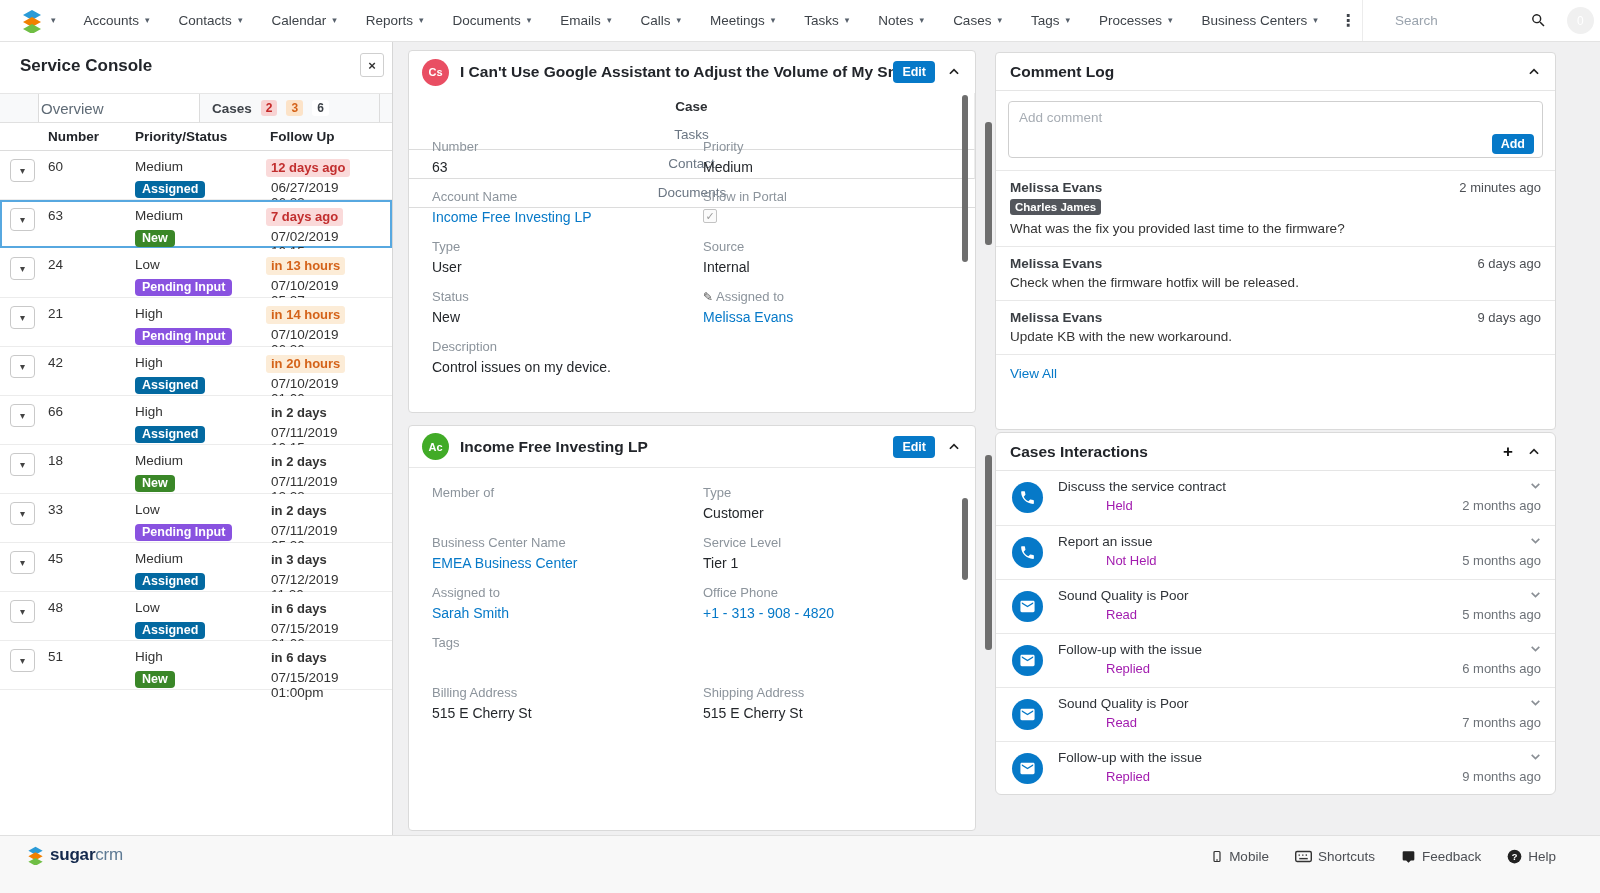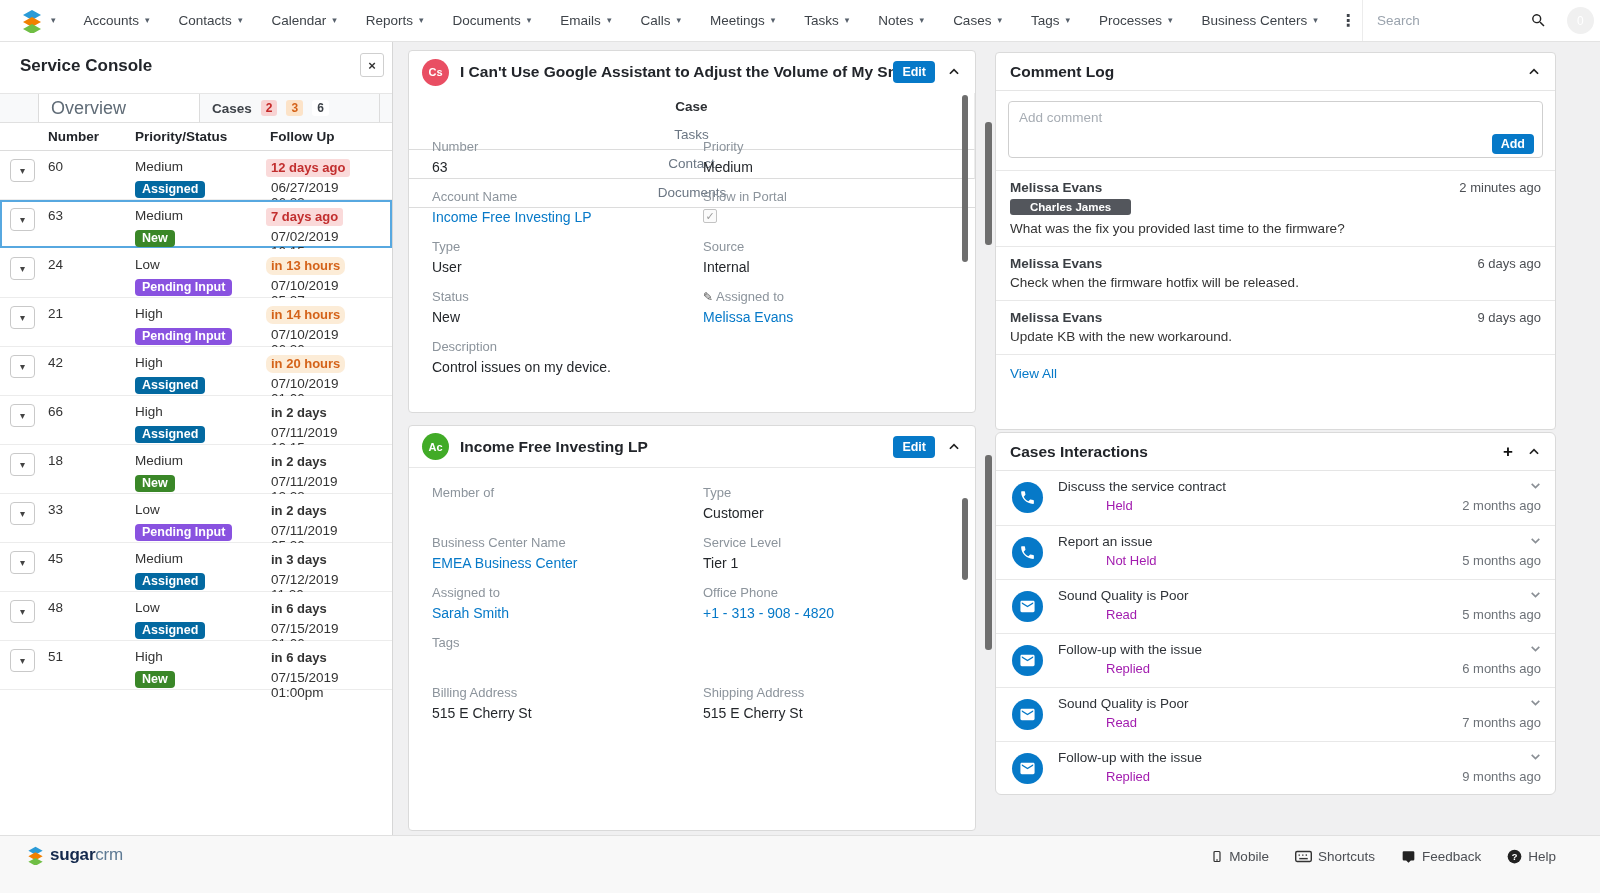--- a/index.html
+++ b/index.html
@@ -8,33 +8,33 @@
   #app { position:relative; width:1600px; height:893px; background:#f0f0f1; overflow:hidden; margin:0 auto; }
 
   
   .navbar { position:absolute; top:0; left:0; width:1600px; height:42px; background:#fff; border-bottom:1px solid #e3e3e3; display:flex; align-items:center; z-index:5; }
   .logo-wrap { display:flex; align-items:center; gap:7px; padding:0 0 0 20px; cursor:pointer; }
   .caret { font-size:9px; color:#56606b; line-height:1; }
   .nav-items { display:flex; align-items:center; gap:29px; margin-left:28px; }
   .nav-item { display:flex; align-items:center; gap:6px; font-size:13.5px; color:#3e4349; font-weight:500; cursor:pointer; white-space:nowrap; }
   .nav-more { margin-left:16px; font-size:16px; color:#3e4349; font-weight:bold; cursor:pointer; padding:0 6px; }
   .nav-right { margin-left:auto; display:flex; align-items:center; height:100%; padding-right:14px; }
-  .search-box { display:flex; align-items:center; height:100%; border-left:1px solid #ececec; padding-left:14px; width:168px; }
+  .search-box { display:flex; align-items:center; height:100%; border-left:1px solid #ececec; padding-left:32px; width:168px; }
   .search-box input { border:none; outline:none; font-size:13.5px; color:#444; width:130px; font-family:inherit; background:transparent; }
   .search-box input::placeholder { color:#9aa3ad; }
   .icon-btn { display:flex; align-items:center; justify-content:center; cursor:pointer; }
   .notif-circle { width:27px; height:27px; border-radius:50%; background:#f0f0f0; color:#fff; font-size:12px; display:flex; align-items:center; justify-content:center; margin:0 10px 0 20px; }
 
   
   .left-panel { position:absolute; top:42px; left:0; width:393px; height:793px; background:#fff; border-right:1px solid #d6d6d6; }
   .lp-title-row { position:relative; height:51px; }
   .lp-title { position:absolute; left:20px; top:14px; font-size:17px; font-weight:bold; color:#22252a; }
   .lp-close { position:absolute; right:8px; top:11px; width:24px; height:24px; background:#fff; border:1px solid #cfcfcf; border-radius:3px; font-size:13px; font-weight:bold; color:#333; display:flex; align-items:center; justify-content:center; cursor:pointer; }
   .lp-tabs { position:relative; height:30px; background:#f8f9fa; border-top:1px solid #e6e6e6; border-bottom:1px solid #e0e0e0; display:flex; align-items:stretch; }
-  .tab-overview { width:162px; margin-left:38px; background:#fff; border-left:1px solid #dcdcdc; border-right:1px solid #dcdcdc; color:#5f6b76; font-size:18px; display:flex; align-items:center; padding-left:12px; cursor:pointer; }
+  .tab-overview { width:162px; margin-left:38px; background:#fff; border-left:1px solid #dcdcdc; border-right:1px solid #dcdcdc; color:#5f6b76; font-size:15px; display:flex; align-items:center; padding-left:2px; cursor:pointer; }
   .tab-cases { display:flex; align-items:center; gap:9px; padding-left:12px; cursor:pointer; width:180px; border-right:1px solid #dcdcdc; }
   .tab-cases-label { font-size:13.5px; font-weight:bold; color:#3e4349; }
   .cnt { font-size:12px; font-weight:bold; border-radius:3px; padding:1px 5px; }
   .cnt.red { background:#f8d3d3; color:#c42727; }
   .cnt.orange { background:#fce3c8; color:#d4631a; }
   .cnt.plain { background:#fff; color:#3e4349; }
   .lp-thead { position:relative; height:28px; border-bottom:1px solid #dcdcdc; font-size:13.5px; font-weight:bold; color:#22252a; }
   .lp-thead span { position:absolute; top:6px; }
   .th-number { left:48px; } .th-priority { left:135px; } .th-follow { left:270px; }
   .crow { position:relative; height:49px; border-bottom:1px solid #ececec; background:#fff; cursor:pointer; }
@@ -42,21 +42,21 @@
   .row-caret { position:absolute; left:10px; top:8px; width:25px; height:23px; background:#fff; border:1px solid #c9c9c9; border-radius:4px; cursor:pointer; display:flex; align-items:center; justify-content:center; }
   .row-caret .caret { font-size:10px; color:#444; }
   .c-num { position:absolute; left:48px; top:8px; font-size:13.5px; color:#333; }
   .c-pri { position:absolute; left:135px; top:8px; font-size:13.5px; color:#333; }
   .c-status { position:absolute; left:135px; top:28px; }
   .badge { display:inline-block; font-size:12.5px; font-weight:bold; color:#fff; padding:1px 7px 2px; border-radius:4px; }
   .badge.blue { background:#0369a1; } .badge.green { background:#3a8728; } .badge.purple { background:#8952e0; }
   .c-due { position:absolute; left:266px; top:7px; }
   .due { display:inline-block; font-size:13px; font-weight:bold; padding:1px 5px 2px; border-radius:3px; }
   .due.overdue { color:#c22f2f; background:#fadada; }
-  .due.soon { color:#d4631a; background:#fcecd7;border-radius:7px; }
+  .due.soon { color:#d4631a; background:#fcecd7; }
   .due.normal { color:#333; background:transparent; }
   .c-date { position:absolute; left:271px; top:29px; font-size:13.5px; color:#333; }
 
   
   .card { position:absolute; background:#fff; border:1px solid #dadada; border-radius:4px; overflow:hidden; }
   .card-head { position:relative; height:42px; display:flex; align-items:center; padding:0 14px 0 13px; }
   .av { width:27px; height:27px; border-radius:50%; color:#fff; font-size:11px; font-weight:bold; display:flex; align-items:center; justify-content:center; flex:0 0 auto; }
   .av.pink { background:#e94e63; } .av.grn { background:#41ab27; }
   .card-title { font-size:15.5px; font-weight:bold; color:#22252a; margin-left:11px; white-space:nowrap; overflow:hidden; }
   .edit-btn { margin-left:auto; background:#0679c8; color:#fff; border:none; border-radius:4px; font-size:12.5px; font-weight:bold; padding:4px 9px; cursor:pointer; font-family:inherit; }
@@ -83,21 +83,21 @@
   .r-title { font-size:15.5px; font-weight:bold; color:#22252a; }
   .r-icons { margin-left:auto; display:flex; align-items:center; gap:14px; }
   .plus-sm { font-size:17px; font-weight:bold; color:#111; cursor:pointer; line-height:1; }
   .comment-box-wrap { position:relative; margin:10px 12px 8px; }
   .comment-box { width:100%; height:57px; border:1px solid #cfcfcf; border-radius:4px; resize:none; font-family:inherit; font-size:13.5px; color:#333; padding:8px 10px; outline:none; }
   .comment-box::placeholder { color:#a7adb4; }
   .add-btn { position:absolute; right:9px; bottom:8px; background:#0679c8; color:#fff; border:none; border-radius:4px; font-size:12.5px; font-weight:bold; padding:3px 9px; cursor:pointer; font-family:inherit; }
   .centry { position:relative; border-top:1px solid #e8e8e8; padding:9px 14px 10px; }
   .c-author { font-size:13.5px; font-weight:bold; color:#3a3e43; }
   .c-time { position:absolute; right:14px; top:9px; font-size:13px; color:#4c4f54; }
-  .c-tag { display:inline-block; background:#53565c; color:#fff; font-size:11.5px; font-weight:bold; border-radius:3px; padding:2px 20px; margin:4px 0 2px; }
+  .c-tag { display:inline-block; background:#53565c; color:#fff; font-size:11.5px; font-weight:bold; border-radius:3px; padding:2px 5px; margin:4px 0 2px; }
   .c-text { font-size:13.5px; color:#333; margin-top:4px; }
   .view-all { border-top:1px solid #e8e8e8; padding:11px 14px; font-size:13.5px; color:#0679c8; cursor:pointer; }
 
   .ientry { position:relative; height:54px; border-top:1px solid #e8e8e8; }
   .ientry:first-child { border-top:none; }
   .i-ic { position:absolute; left:16px; top:11px; width:31px; height:31px; border-radius:50%; background:#0679c8; display:flex; align-items:center; justify-content:center; }
   .i-title { position:absolute; left:62px; top:8px; font-size:13.5px; color:#2e3237; }
   .i-status { position:absolute; left:62px; top:27px; font-size:13px; color:#a21caf;margin-left:48px; }
   .i-time { position:absolute; right:14px; top:27px; font-size:13px; color:#6d7278; }
   .i-chev { position:absolute; right:13px; top:7px; cursor:pointer; }

